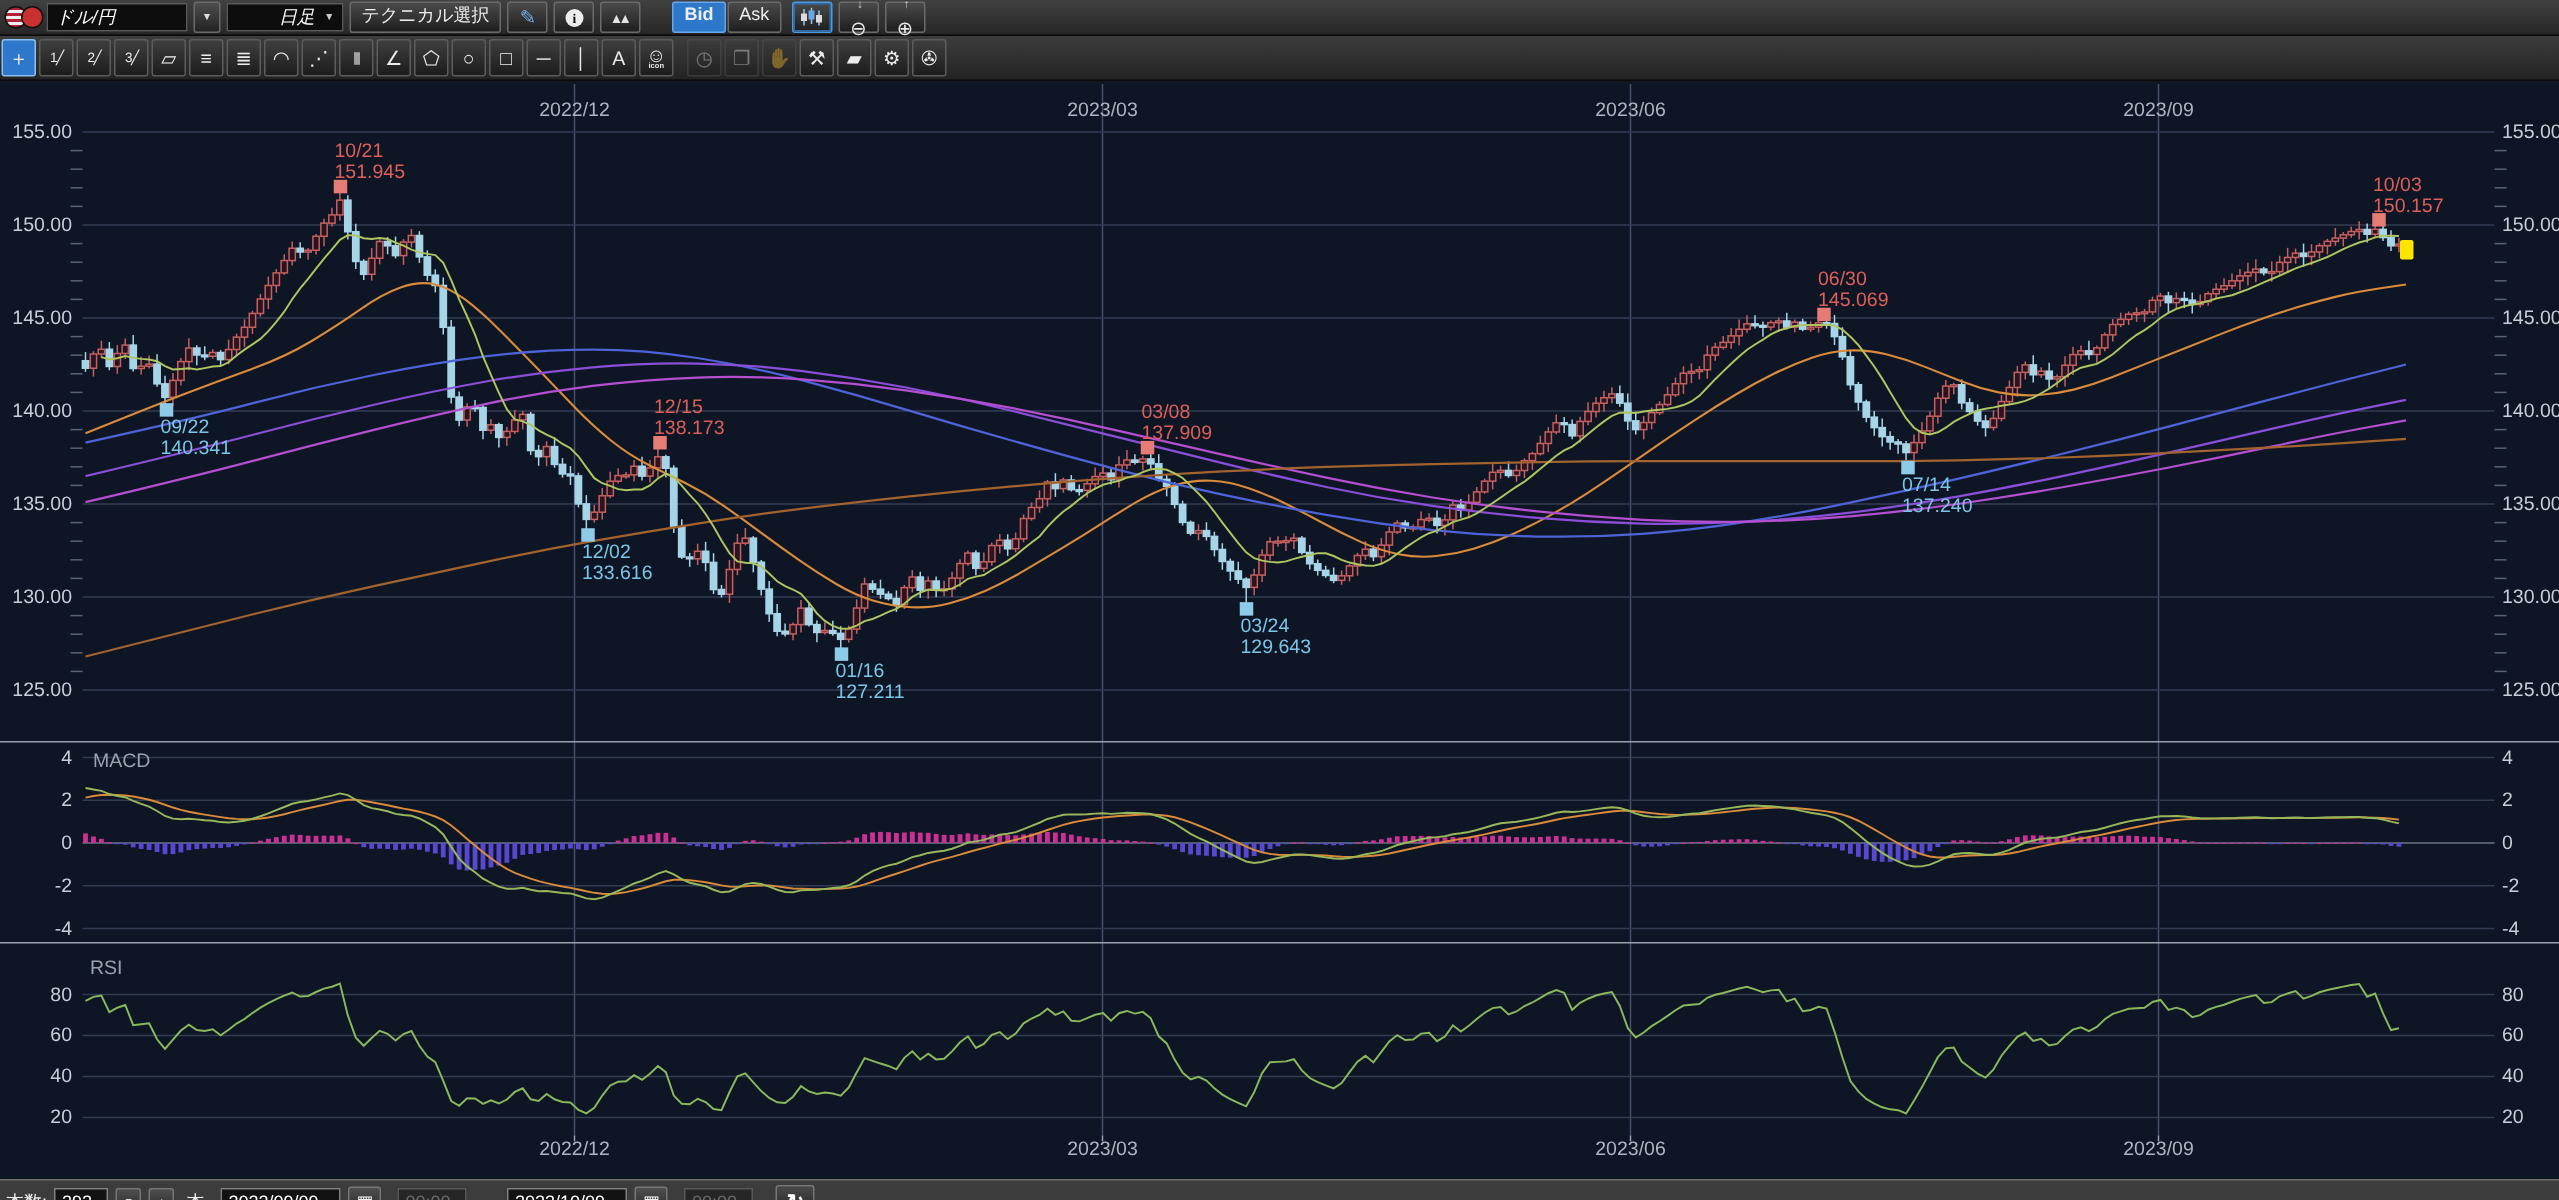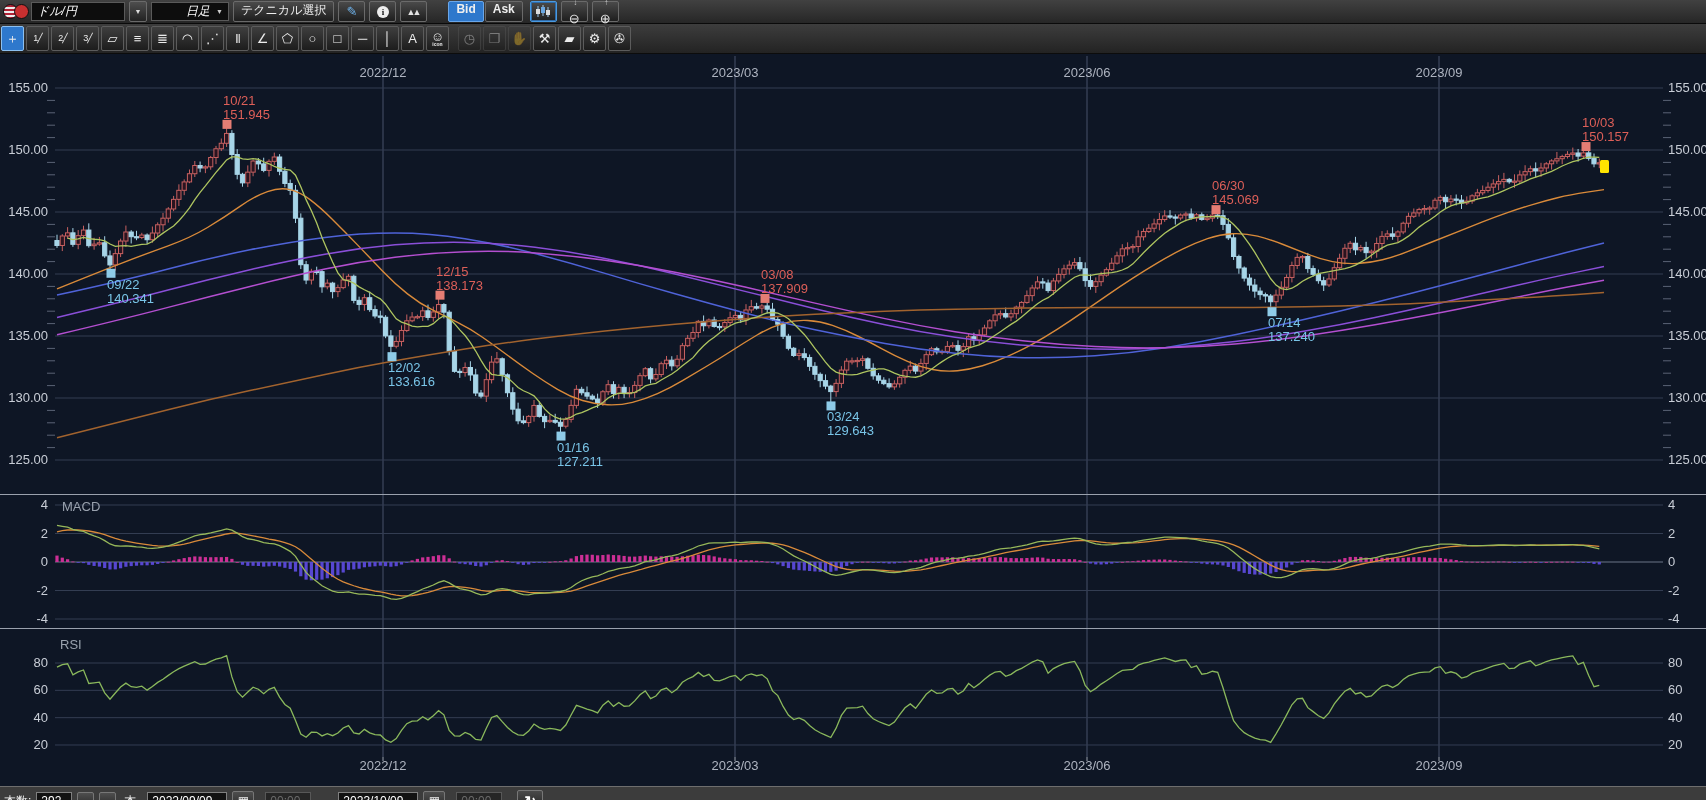--- a/index.html
+++ b/index.html
@@ -21,21 +21,21 @@
   .tfbox .arr{font-size:7px;color:#ccc;margin-left:6px;}
   .btn{height:19px;background:linear-gradient(#4a4a4a,#1e1e1e);border:1px solid #6a6a6a;border-radius:2px;
     color:#eee;font-size:12px;display:flex;align-items:center;gap:4px;padding:0 7px;flex-direction:column;}
   .btn .arr{font-size:7px;color:#ccc;}
   .iconbtn{width:25px;height:19px;padding:0;justify-content:center;}
   .iconbtn .pencil{color:#6db2ec;font-size:13px;}
   .infodisc{width:12px;height:12px;border-radius:50%;background:#ededed;color:#101010;font-weight:bold;
     font-size:9px;display:flex;align-items:center;justify-content:center;font-family:"Liberation Serif",serif;}
   .mtn{color:#e3e3e3;font-size:9px;letter-spacing:-3px;margin-right:3px;}
   .bid{background:#2e78cc;border-color:#6aa6e8;font-weight:bold;}
-  .ask{font-weight:bold;}
+  .ask{font-weight:normal;}
   .activeborder{border-color:#4a9ae0;box-shadow:0 0 0 1px #2e6aa8 inset;}
   .mag{font-size:13px;color:#e8e8e8;}
   .magarr{font-size:8px;color:#cfcfcf;margin-right:-2px;}
   
   .tb2{position:absolute;top:24px;left:0;right:0;height:29px;background:linear-gradient(#3d3d3d,#232323);
     border-bottom:1px solid #0c0c0c;display:flex;align-items:center;gap:2px;padding:0 1px;z-index:5;}
   .tool{width:23px;height:25px;background:linear-gradient(#3f3f3f,#1c1c1c);border:1px solid #5c5c5c;
     border-radius:2px;color:#ececec;display:flex;flex-direction:column;align-items:center;justify-content:center;
     font-size:13px;line-height:1;box-sizing:border-box;}
   .tool.active{background:#2e78cc;border-color:#8cc0f0;}

